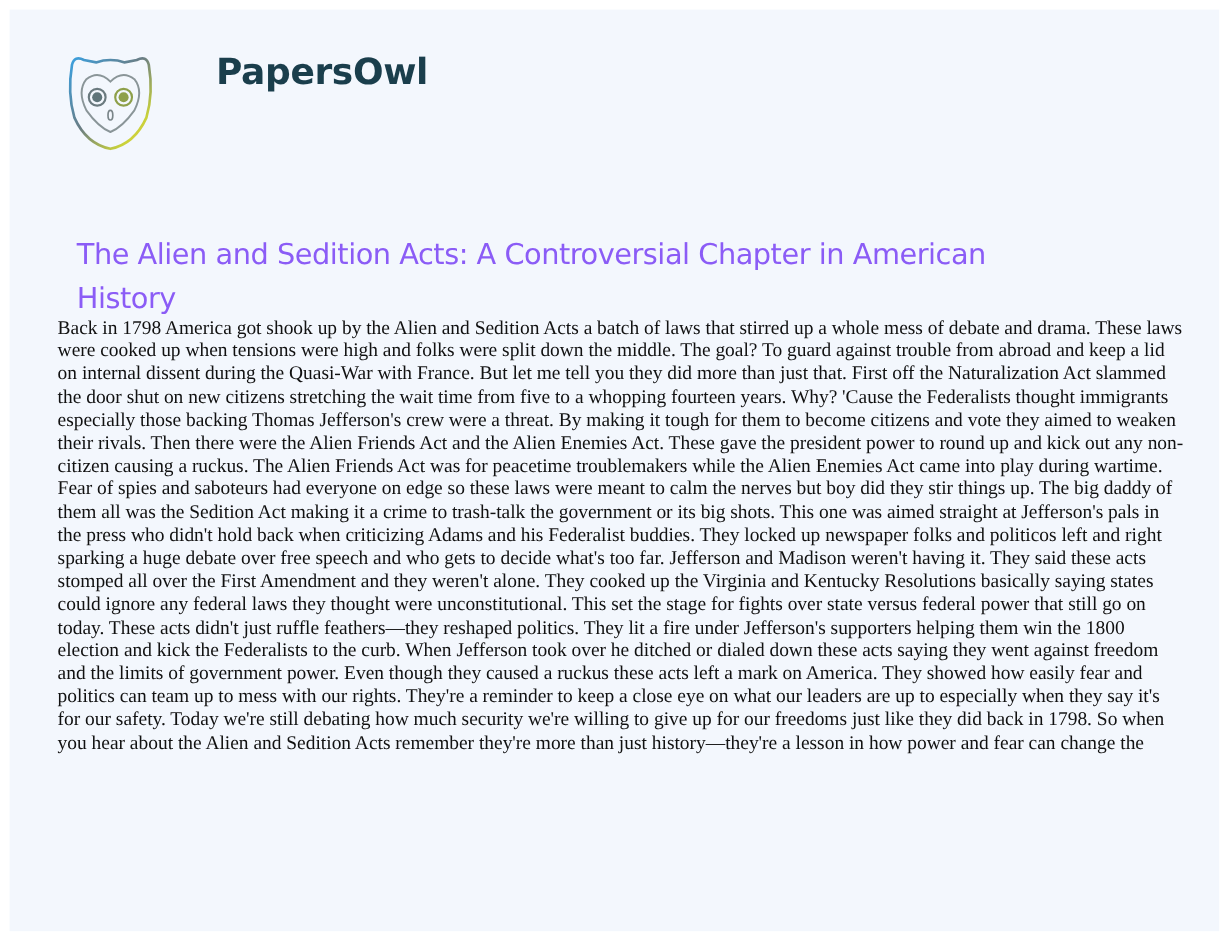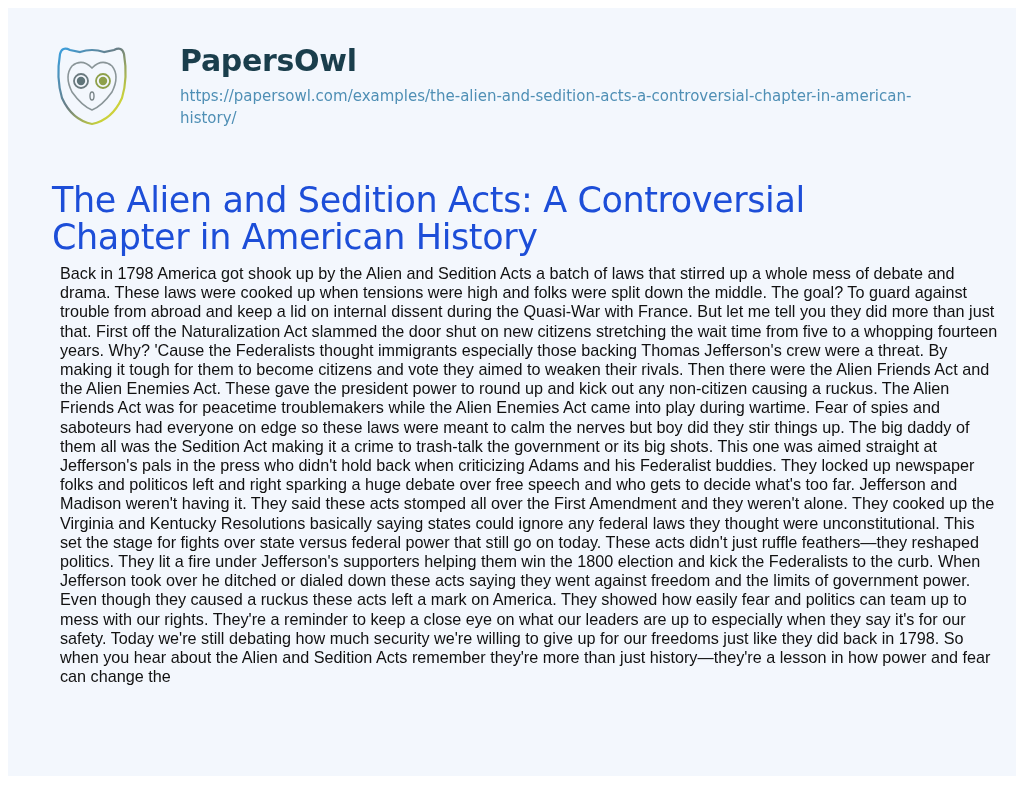--- a/index.html
+++ b/index.html
@@ -55,32 +55,32 @@
       width: 740px;
       word-break: break-all;
     }
     .doc-title {
       position: absolute;
       left: 40px;
       top: 170px;
       width: 760px;
       font-family: "DejaVu Sans", sans-serif;
       font-weight: normal;
-      font-size: 35px;
+      font-size: 24px;
       line-height: 37px;
-      color: #1d4ed8;
-      margin: 4px;
+      color: #8b5cf6;
+      margin: 16px;
       letter-spacing: -0.4px;
     }
     .doc-body {
       position: absolute;
-      left: 52px;
+      left: 40px;
       top: 256px;
       width: 940px;
-      font-family: Liberation Sans, sans-serif;
+      font-family: Liberation Serif, serif;
       font-size: 16.2px;
       line-height: 19.2px;
       color: #111111;
       margin: 0;
     }
   </style>
 </head>
 <body>
 
 <div class="panel">
@@ -104,20 +104,19 @@
       <circle cx="29" cy="43" r="4.2" fill="#5f7479"></circle>
       <circle cx="51" cy="43" r="7" fill="none" stroke="#8ea04a" stroke-width="1.8"></circle>
       <circle cx="51" cy="43" r="4.2" fill="#8ea04a"></circle>
 
       <ellipse cx="40" cy="58" rx="2" ry="4" fill="none" stroke="#7a8589" stroke-width="1.4"></ellipse>
     </svg>
   </div>
 
   <div class="brand-text" style="left:144px; top:31px;margin-left:28px;">
     <div class="brand-name">PapersOwl</div>
-    <div class="source-url">https://papersowl.com/examples/the-alien-and-sedition-acts-a-controversial-chapter-in-american-history/</div>
   </div>
 
   <h1 class="doc-title">The Alien and Sedition Acts: A Controversial Chapter in American History</h1>
 
   <p class="doc-body">Back in 1798 America got shook up by the Alien and Sedition Acts a batch of laws that stirred up a whole mess of debate and drama. These laws were cooked up when tensions were high and folks were split down the middle. The goal? To guard against trouble from abroad and keep a lid on internal dissent during the Quasi-War with France. But let me tell you they did more than just that. First off the Naturalization Act slammed the door shut on new citizens stretching the wait time from five to a whopping fourteen years. Why? 'Cause the Federalists thought immigrants especially those backing Thomas Jefferson's crew were a threat. By making it tough for them to become citizens and vote they aimed to weaken their rivals. Then there were the Alien Friends Act and the Alien Enemies Act. These gave the president power to round up and kick out any non-citizen causing a ruckus. The Alien Friends Act was for peacetime troublemakers while the Alien Enemies Act came into play during wartime. Fear of spies and saboteurs had everyone on edge so these laws were meant to calm the nerves but boy did they stir things up. The big daddy of them all was the Sedition Act making it a crime to trash-talk the government or its big shots. This one was aimed straight at Jefferson's pals in the press who didn't hold back when criticizing Adams and his Federalist buddies. They locked up newspaper folks and politicos left and right sparking a huge debate over free speech and who gets to decide what's too far. Jefferson and Madison weren't having it. They said these acts stomped all over the First Amendment and they weren't alone. They cooked up the Virginia and Kentucky Resolutions basically saying states could ignore any federal laws they thought were unconstitutional. This set the stage for fights over state versus federal power that still go on today. These acts didn't just ruffle feathers—they reshaped politics. They lit a fire under Jefferson's supporters helping them win the 1800 election and kick the Federalists to the curb. When Jefferson took over he ditched or dialed down these acts saying they went against freedom and the limits of government power. Even though they caused a ruckus these acts left a mark on America. They showed how easily fear and politics can team up to mess with our rights. They're a reminder to keep a close eye on what our leaders are up to especially when they say it's for our safety. Today we're still debating how much security we're willing to give up for our freedoms just like they did back in 1798. So when you hear about the Alien and Sedition Acts remember they're more than just history—they're a lesson in how power and fear can change the</p>
 
 </div>
 
 </body></html>

